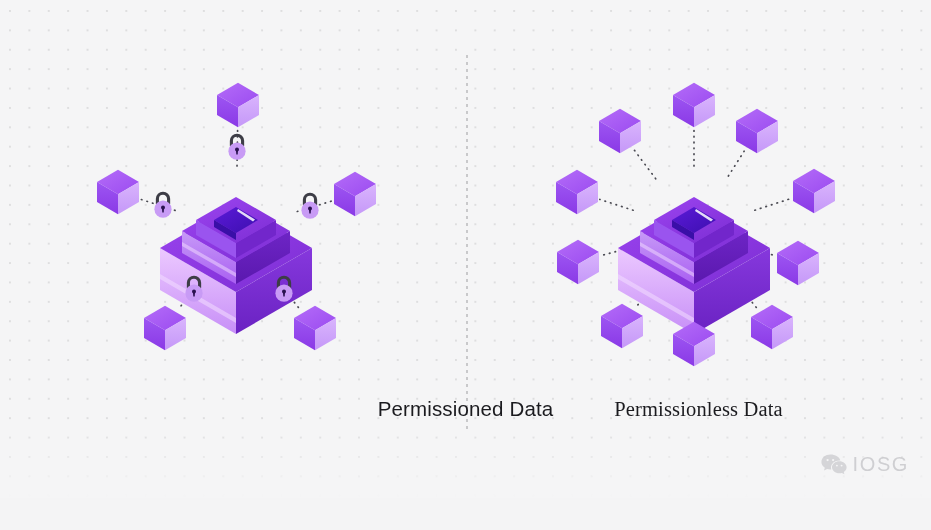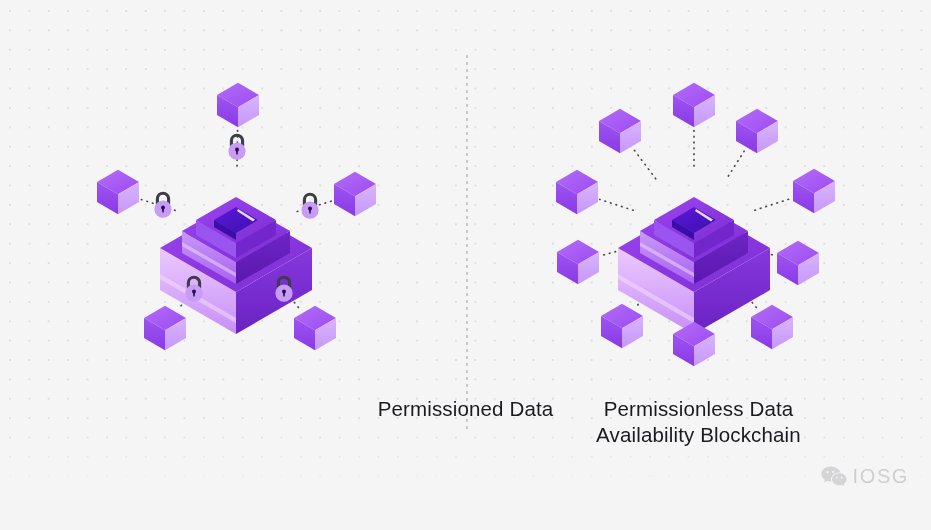--- a/index.html
+++ b/index.html
@@ -64,21 +64,21 @@
     letter-spacing: 0.15px;
   }
   #caption-left  { top: 396px; }
   #caption-right { top: 396px; }
   .caption .ln { display: block; }
 
   
   #watermark {
     position: absolute;
     right: 22px;
-    bottom: 10px;
+    bottom: 22px;
     display: flex;
     align-items: center;
     gap: 6px;
     opacity: 0.62;
   }
   #watermark .wm-text {
     font-size: 20px;
     letter-spacing: 1.6px;
     color: #b9b9bd;
     font-weight: 400;
@@ -295,23 +295,22 @@
           <circle cx="284" cy="291.4" r="2.0" fill="#2a1250"></circle>
           <path d="M 282.9 291.6 L 285.1 291.6 L 284.7 296.4 L 283.3 296.4 Z" fill="#2a1250"></path>
         </g>
       </g>
     </svg>
 
   <div class="caption" id="caption-left">
     <span class="ln">Permissioned Data</span>
   </div>
 
-  <div class="caption" id="caption-right" style="left:466px;width:465px;">
+  <div class="caption" id="caption-right" style="left:466px;width:465px;font-family:Liberation Serif, serif;">
     <span class="ln">Permissionless Data</span>
-    <span class="ln">Availability Blockchain</span>
   </div>
 
   <div id="watermark">
     <svg width="26" height="22" viewBox="0 0 26 22">
       <g fill="#c2c2c6">
         <path d="M9.4 0.6C4.4 0.6 0.4 3.9 0.4 8c0 2.3 1.3 4.4 3.4 5.7L3 16.6l3.1-1.6c1 0.3 2.1 0.5 3.3 0.5
                  0.3 0 0.6 0 0.9 0 -0.2-0.6-0.3-1.3-0.3-1.9 0-3.9 3.8-7.1 8.5-7.1 0.3 0 0.6 0 0.9 0
                  C18.5 3 14.4 0.6 9.4 0.6z"></path>
         <path d="M25.6 13.3c0-3.3-3.3-6-7.3-6s-7.3 2.7-7.3 6 3.3 6 7.3 6c0.9 0 1.8-0.1 2.6-0.4l2.5 1.3
                  -0.6-2.2C24.5 16.9 25.6 15.2 25.6 13.3z"></path>

